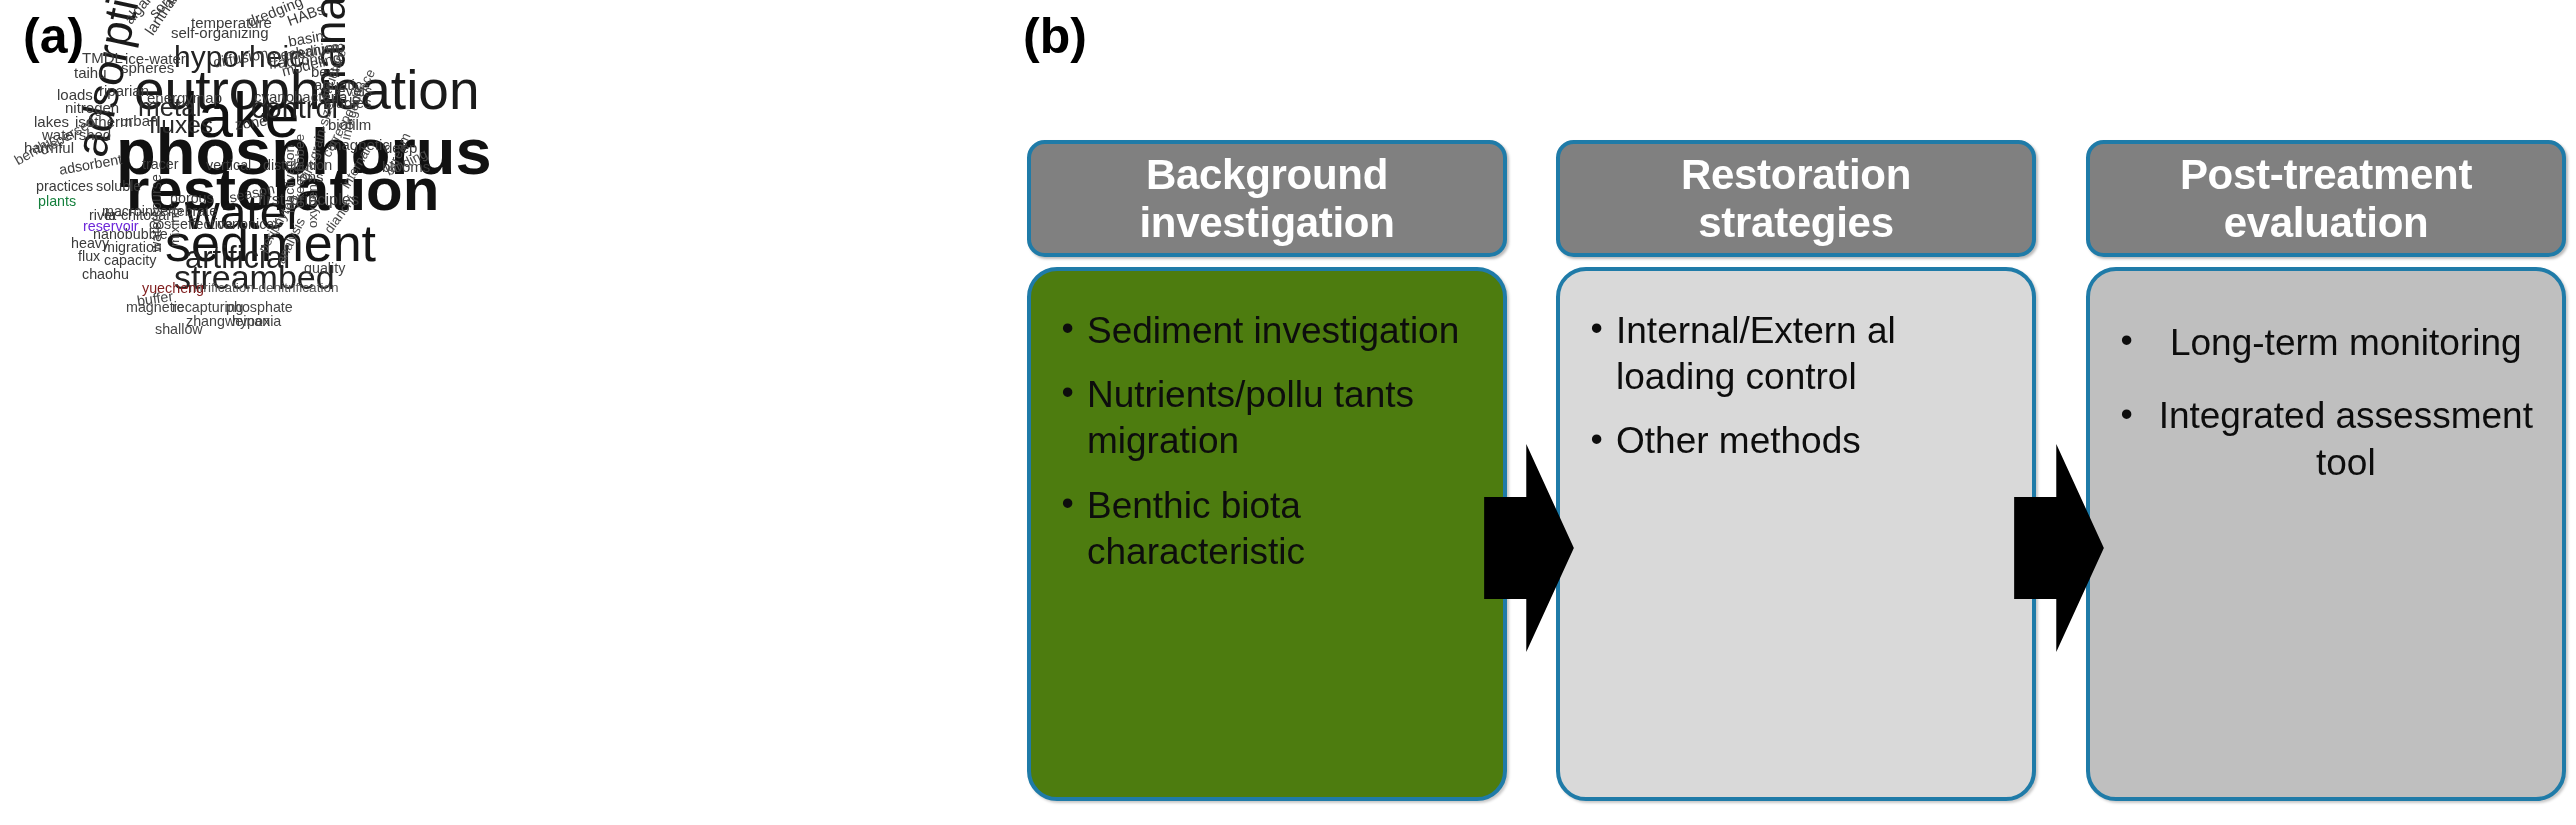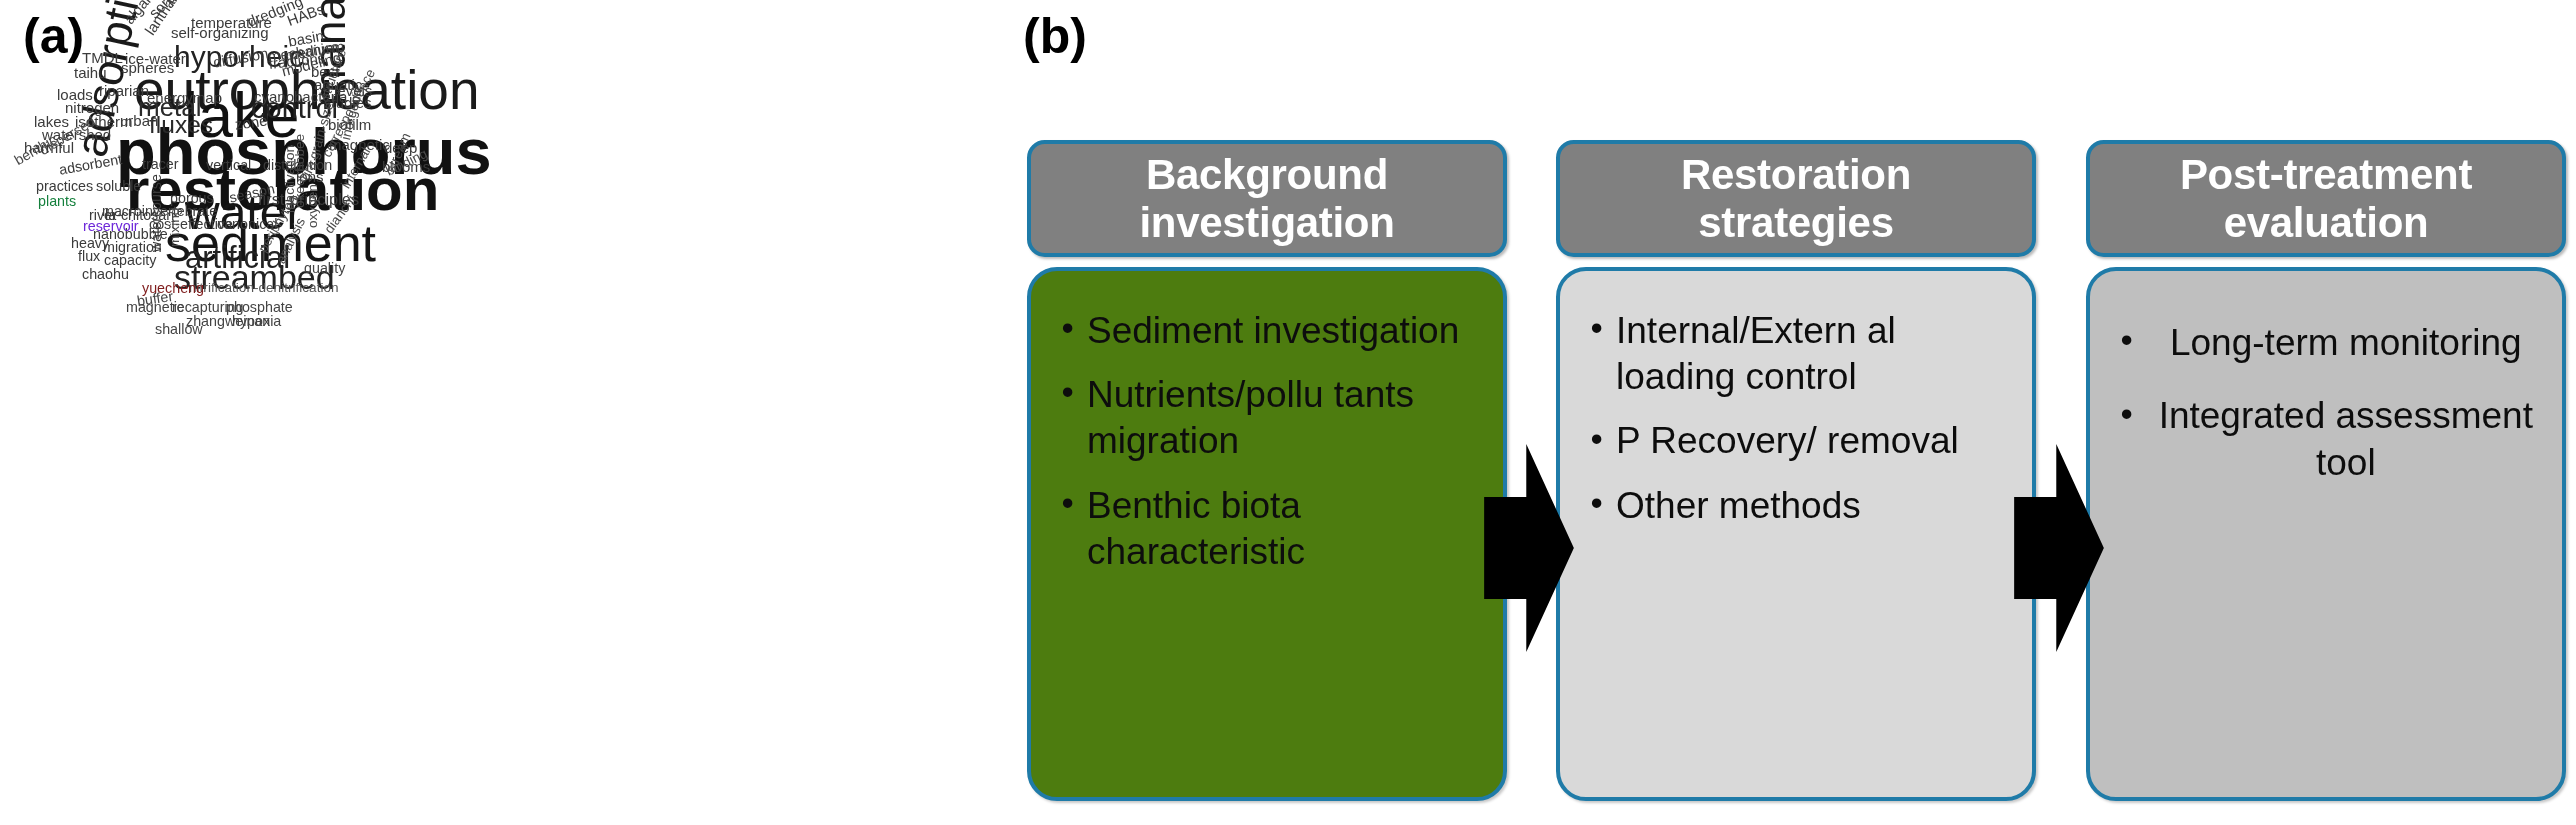--- a/index.html
+++ b/index.html
@@ -185,21 +185,20 @@
       </div>
     </div>
 
     <div class="col" id="col-1">
       <div class="hdr-box">
         <div class="hdr-text">Restoration<br>strategies</div>
       </div>
       <div class="body-box" id="body-1">
         <ul class="bullets">
           <li>Internal/Extern al loading control</li>
-          <li>P Recovery/ removal</li>
           <li>Other methods</li>
         </ul>
       </div>
     </div>
 
     <div class="col" id="col-2">
       <div class="hdr-box">
         <div class="hdr-text">Post-treatment<br>evaluation</div>
       </div>
       <div class="body-box" id="body-2">

